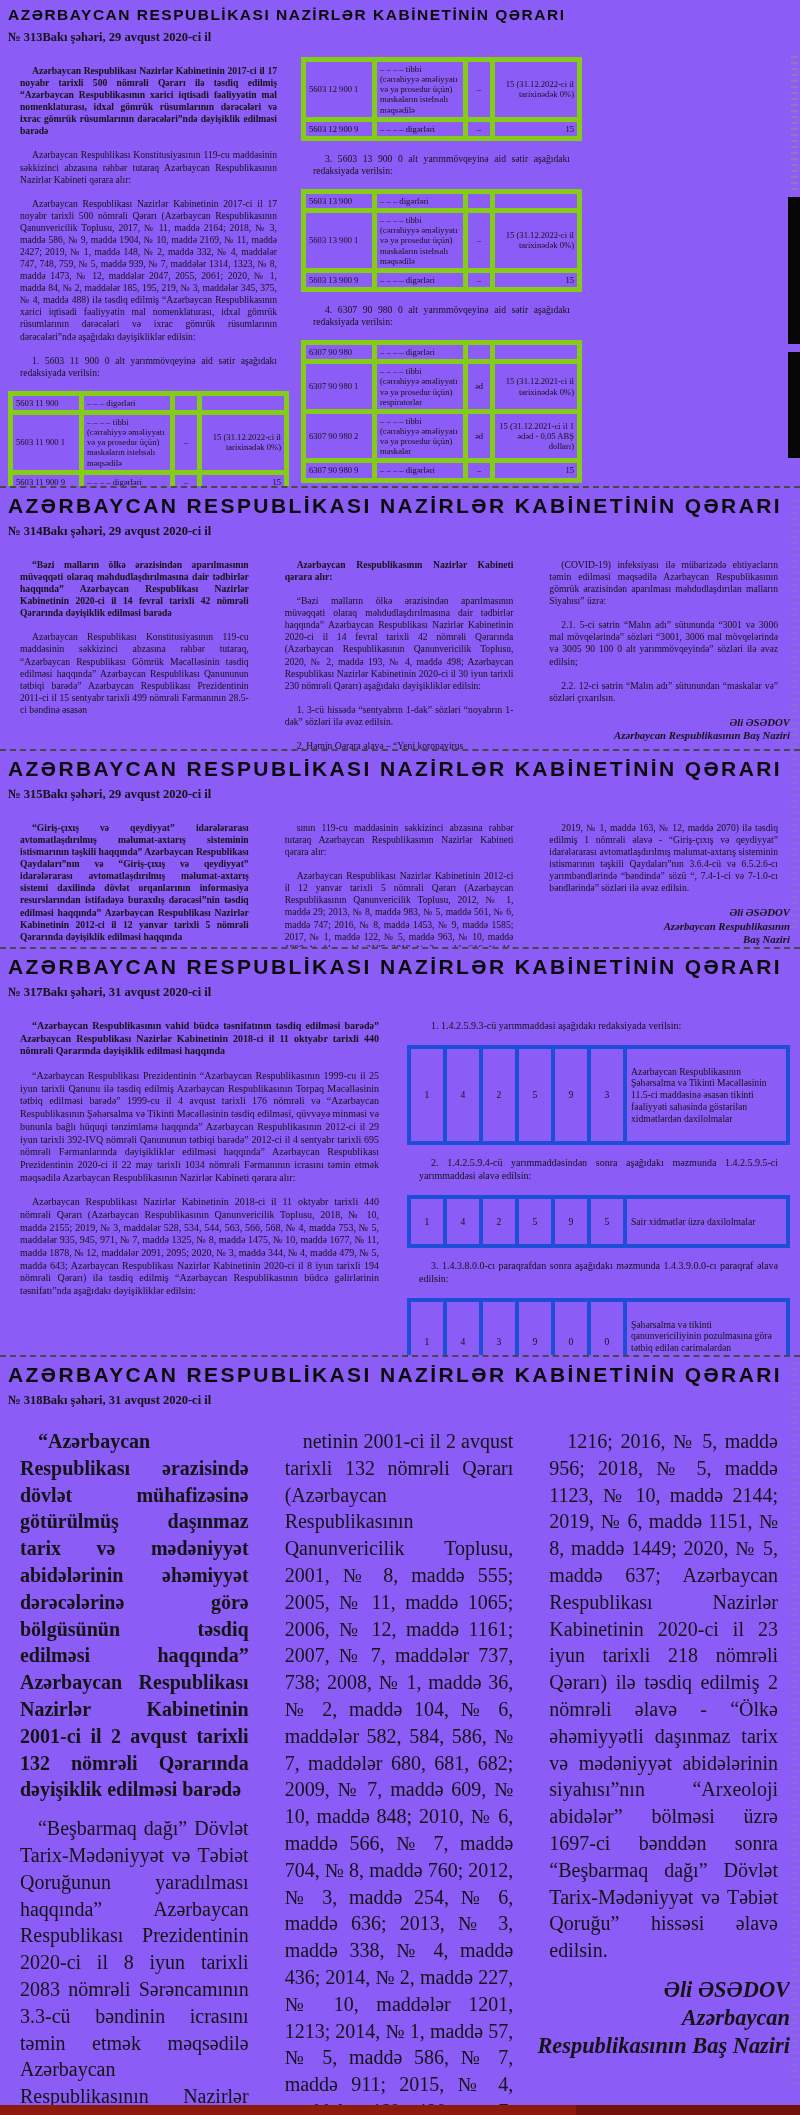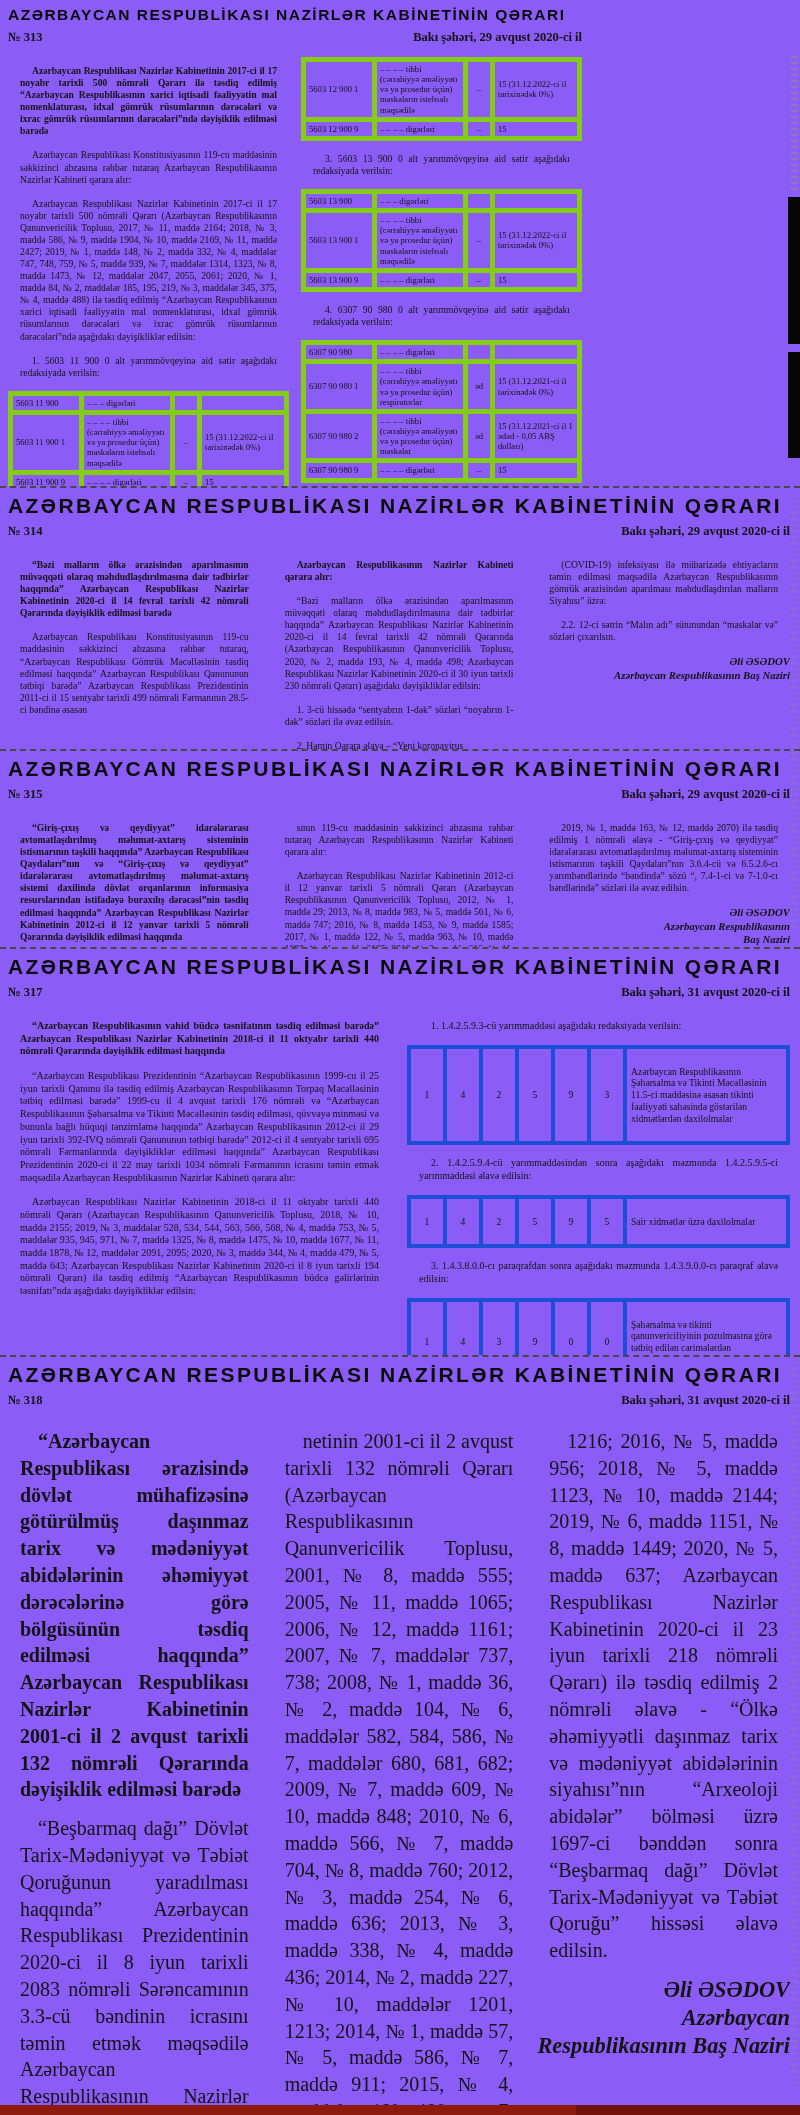--- a/index.html
+++ b/index.html
@@ -3,36 +3,36 @@
 <meta charset="utf-8">
 <title>Qərarlar</title>
 <style>
   html,body{margin:0;padding:0;}
   body{width:800px;background:#efeeea;font-family:"Liberation Serif",serif;}
   .page{position:relative;width:800px;height:2115px;background:#8b5cf6;overflow:hidden;color:#141414;}
   .section{position:relative;box-sizing:border-box;padding:6px 10px 4px 8px;overflow:hidden;}
   .section.rule{border-top:2px dashed #474747;}
   .hl{font-family:"Liberation Sans",sans-serif;font-weight:700;font-size:21px;letter-spacing:2.4px;white-space:nowrap;color:#0b0b0b;margin:0;}
   .hl.small{font-size:15.5px;letter-spacing:1.5px;}
-  .meta{display:flex;justify-content:space-between;align-items:baseline;font-weight:700;font-size:12.5px;margin:6px 0 8px;gap:10px;}
+  .meta{display:flex;align-items:baseline;font-weight:700;font-size:12.5px;margin:6px 0 8px;}
   .cols{display:flex;gap:12px;align-items:stretch;}
   .col{flex:1;text-align:justify;overflow:hidden;}
   .fs9{font-size:9.6px;line-height:1.26;}
   .fs10{font-size:10px;line-height:1.27;}
   .fs15{font-size:20px;line-height:1.34;justify-content:flex-end;}
   p.para{margin:12px;text-indent:12px;}
   .fs15 p.para{text-indent:18px;}
   p.lead{font-weight:700;}
   .sig{margin-top:9px;text-align:right;font-weight:700;font-style:italic;font-size:1.12em;line-height:1.25;}
   
   table.ttab{width:100%;border-collapse:collapse;margin:4px 0 5px;font-size:8.6px;line-height:1.18;text-align:left;}
   .ttab td{border:5px solid #84cc16;padding:2px 3px;vertical-align:middle;}
   .ttab td.code{width:60px;white-space:nowrap;}
   .ttab td.unit{width:16px;text-align:center;}
-  .ttab td.rate{width:76px;text-align:left;}
+  .ttab td.rate{width:76px;text-align:right;}
   
   table.btab{width:100%;border-collapse:collapse;margin:4px 0 6px;font-size:9.6px;line-height:1.22;}
   .btab td{border:4px solid #1d4ed8;padding:17px 4px;vertical-align:middle;}
   .btab td.d{width:24px;text-align:center;}
   .btab td.bd{text-align:left;}
   
   .s313{height:486px;}
   .s313 .inner{width:574px;}
   .s314{height:263px;}
   .s315{height:198px;}
@@ -190,20 +190,21 @@
         <p class="para">Azərbaycan Respublikası Konstitusiyasının 119-cu maddəsinin səkkizinci abzasına rəhbər tutaraq, “Azərbaycan Respublikası Gömrük Məcəlləsinin təsdiq edilməsi haqqında” Azərbaycan Respublikası Qanununun tətbiqi barədə” Azərbaycan Respublikası Prezidentinin 2011-ci il 15 sentyabr tarixli 499 nömrəli Fərmanının 28.5-ci bəndinə əsasən</p>
       </div>
       <div class="col">
         <p class="para lead">Azərbaycan Respublikasının Nazirlər Kabineti qərara alır:</p>
         <p class="para">“Bəzi malların ölkə ərazisindən aparılmasının müvəqqəti olaraq məhdudlaşdırılmasına dair tədbirlər haqqında” Azərbaycan Respublikası Nazirlər Kabinetinin 2020-ci il 14 fevral tarixli 42 nömrəli Qərarında (Azərbaycan Respublikasının Qanunvericilik Toplusu, 2020, № 2, maddə 193, № 4, maddə 498; Azərbaycan Respublikası Nazirlər Kabinetinin 2020-ci il 30 iyun tarixli 230 nömrəli Qərarı) aşağıdakı dəyişikliklər edilsin:</p>
         <p class="para">1. 3-cü hissədə “sentyabrın 1-dək” sözləri “noyabrın 1-dək” sözləri ilə əvəz edilsin.</p>
         <p class="para">2. Həmin Qərara əlavə – “Yeni koronavirus</p>
       </div>
       <div class="col">
         <p class="para">(COVID-19) infeksiyası ilə mübarizədə ehtiyacların təmin edilməsi məqsədilə Azərbaycan Respublikasının gömrük ərazisindən aparılması məhdudlaşdırılan malların Siyahısı” üzrə:</p>
+        <p class="para">2.1. 5-ci sətrin “Malın adı” sütununda “3001 və 3006 mal mövqelərində” sözləri “3001, 3006 mal mövqelərində və 3005 90 100 0 alt yarımmövqeyində” sözləri ilə əvəz edilsin;</p>
         <p class="para">2.2. 12-ci sətrin “Malın adı” sütunundan “maskalar və” sözləri çıxarılsın.</p>
         <div class="sig">
           <div>Əli ƏSƏDOV</div>
           <div>Azərbaycan Respublikasının Baş Naziri</div>
         </div>
       </div>
     </div>
   </section>
 
   <section class="section rule s315">

